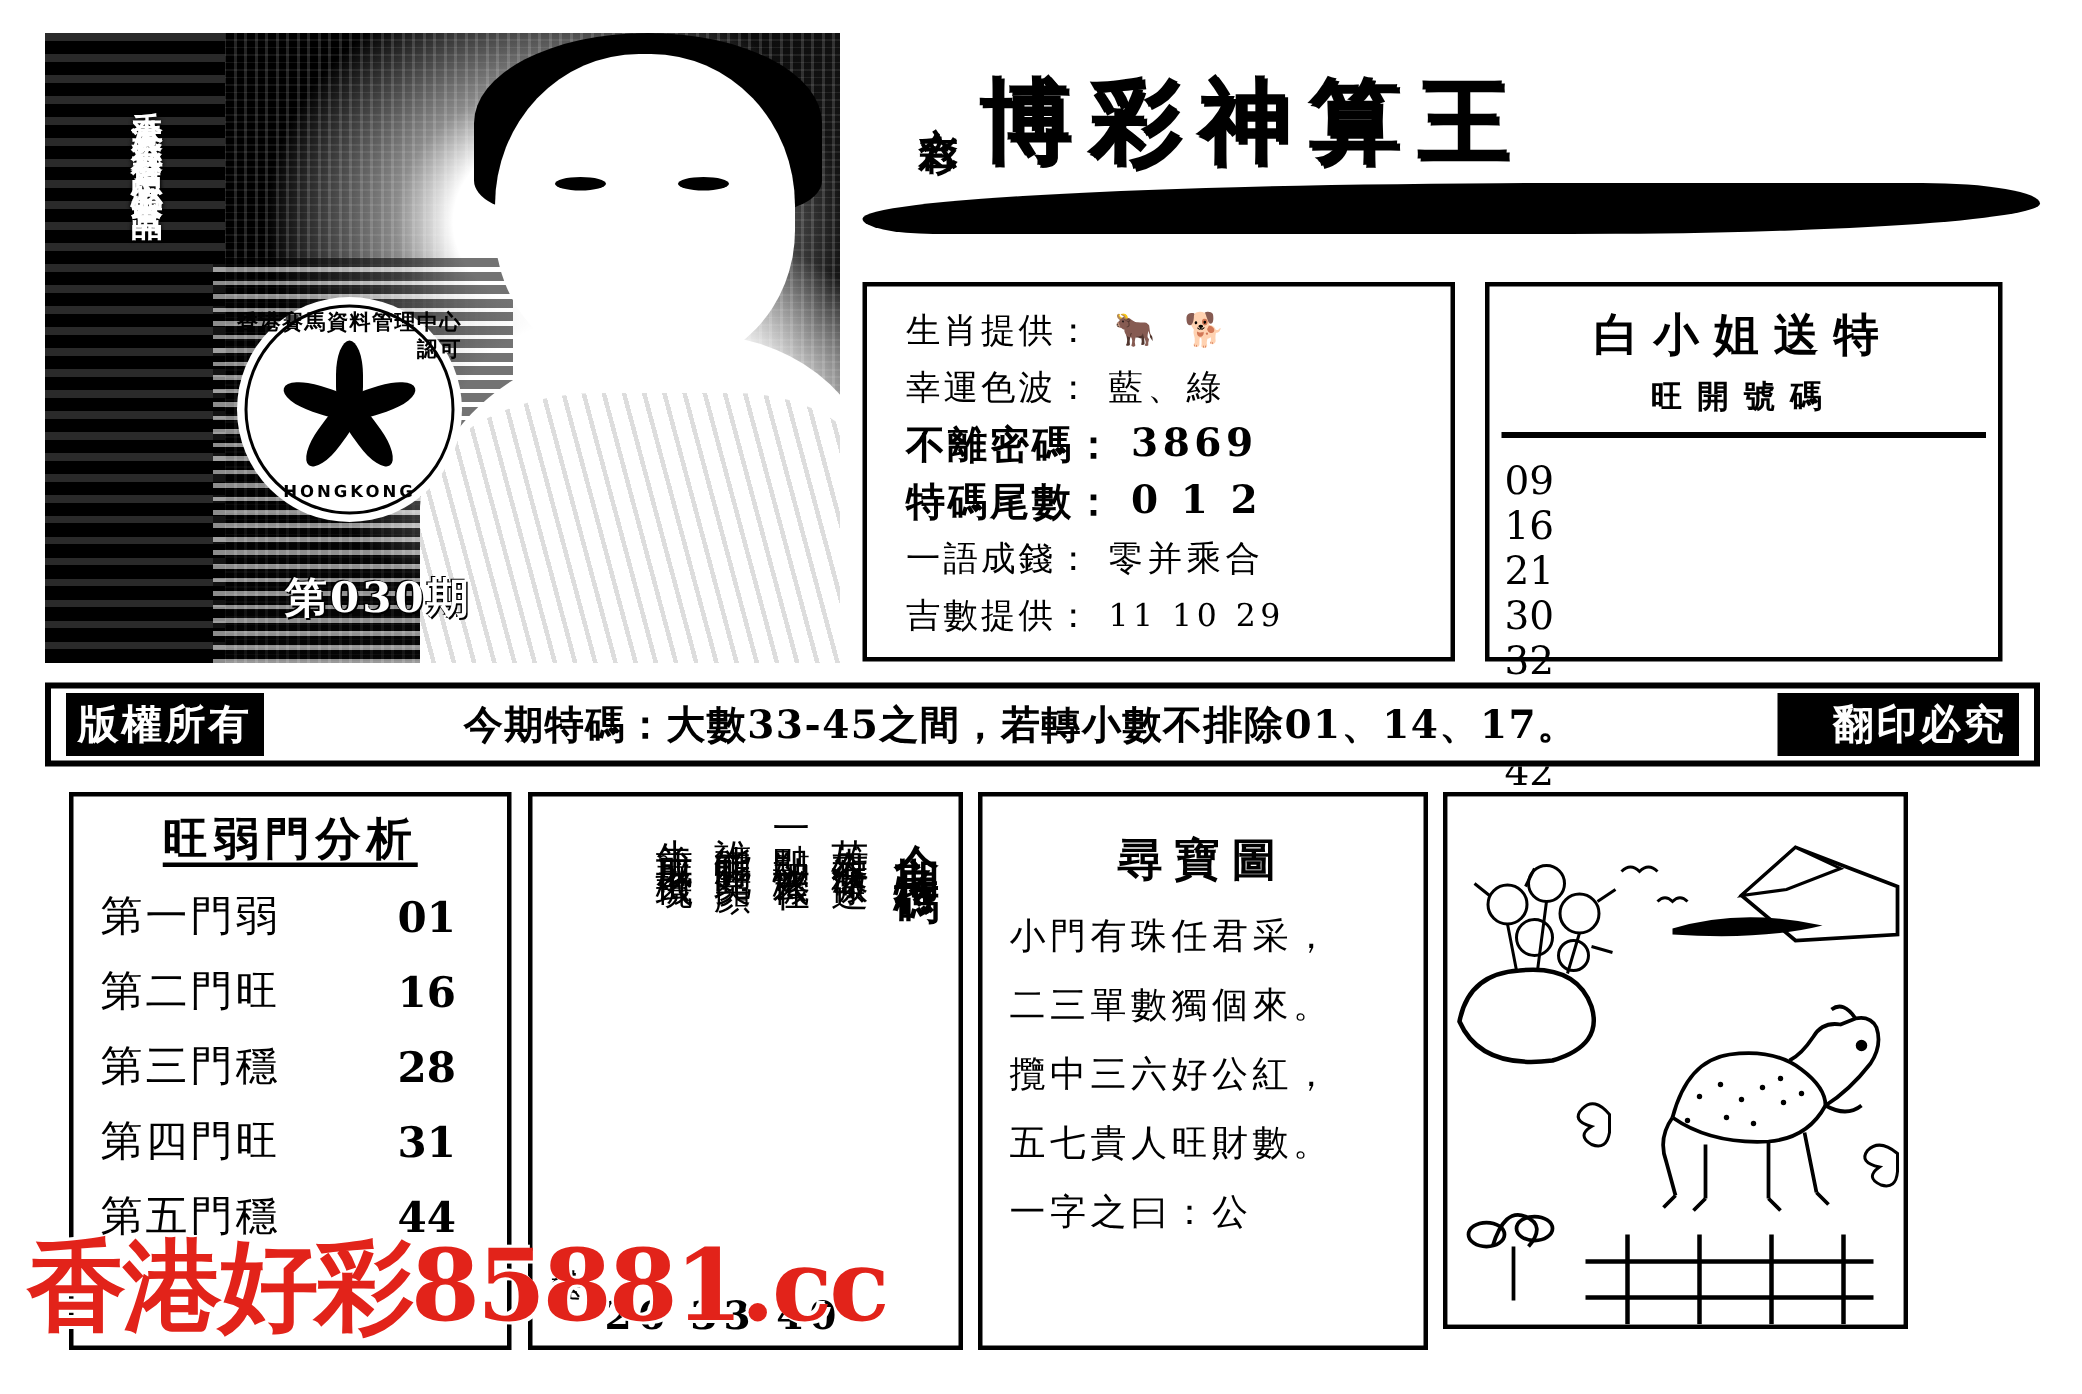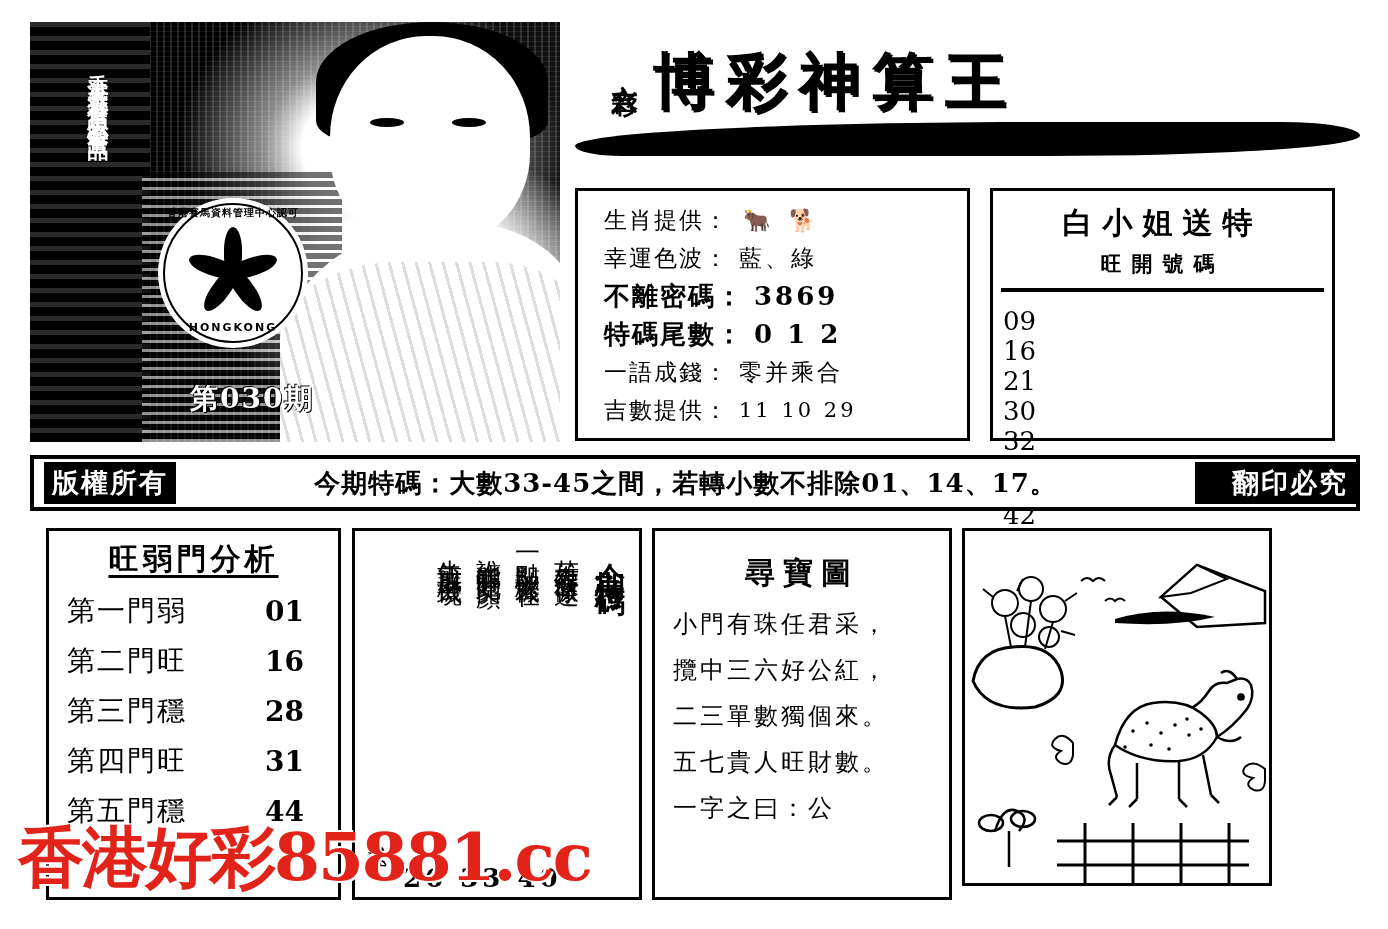--- a/index.html
+++ b/index.html
@@ -40,21 +40,21 @@
      font-family:"DejaVu Serif","Liberation Serif",serif;font-size:21px;
      letter-spacing:5px;font-weight:bold;text-shadow:0 0 3px #000;}
   #issue-no{position:absolute;left:160px;top:358px;color:#fff;font-size:28px;font-weight:bold;
      font-family:"DejaVu Serif","Liberation Serif",serif;letter-spacing:2px;
      text-shadow:1px 1px 0 #000,-1px -1px 0 #000;}
 
   
   #emblem{position:absolute;left:128px;top:176px;width:150px;height:150px;border-radius:50%;
      background:#fff;color:#000;}
   #emblem .ring{position:absolute;inset:5px;border:2px solid #000;border-radius:50%;}
-  #emblem .txt-top{position:absolute;top:8px;left:0;width:100%;text-align:center;font-size:10px;
+  #emblem .txt-top{position:absolute;top:8px;left:0;width:100%;text-align:right;font-size:14px;
      letter-spacing:1px;font-weight:bold;}
   #emblem .txt-bot{position:absolute;bottom:14px;left:0;width:100%;text-align:center;font-size:11px;
      letter-spacing:2px;font-weight:bold;}
   #emblem .petal{position:absolute;left:50%;top:50%;width:18px;height:46px;background:#000;
      border-radius:60% 60% 40% 40%;transform-origin:50% 100%;}
   #emblem .core{position:absolute;left:50%;top:50%;width:14px;height:14px;margin:-7px 0 0 -7px;
      background:#000;border-radius:50%;}
 
   
   #banner{position:absolute;left:575px;top:26px;width:785px;height:150px;}
@@ -86,21 +86,21 @@
   #lady-box .nums{display:flex;justify-content:space-around;font-size:26px;margin-top:14px;
      font-family:"DejaVu Serif","Liberation Serif",serif;padding:0 10px;flex-direction:column;}
 
   
   #strip{left:30px;top:455px;width:1330px;height:56px;border-width:4px;display:flex;
      align-items:center;}
   #strip .inv{background:#000;color:#fff;font-size:27px;font-weight:bold;letter-spacing:2px;
      padding:3px 8px;margin-left:10px;font-family:"DejaVu Serif","Liberation Serif",serif;}
   #strip .mid{flex:1;text-align:center;font-size:26px;font-weight:bold;letter-spacing:1px;
      font-family:"DejaVu Serif","Liberation Serif",serif;white-space:nowrap;}
-  #strip .inv.r{margin-left:0;padding-left:37px;}
+  #strip .inv.r{margin-left:0;margin-right:10px;padding-left:37px;}
 
   
   #analysis{left:46px;top:528px;width:295px;height:372px;}
   #analysis .head{text-align:center;font-size:30px;font-weight:bold;letter-spacing:4px;
      margin-top:8px;font-family:"DejaVu Serif","Liberation Serif",serif;
      text-decoration:underline;text-underline-offset:6px;}
   #analysis .r{display:flex;align-items:center;font-size:28px;margin:12px 0 0 18px;
      font-family:"DejaVu Serif","Liberation Serif",serif;letter-spacing:2px;}
   #analysis .r .n{margin-left:auto;margin-right:34px;font-weight:bold;letter-spacing:0;}
 
@@ -255,22 +255,22 @@
     <div class="col">一點即破玄機在。</div>
     <div class="col">誰能解開此笑顏，</div>
     <div class="col">牛前成群玄機現。</div>
     <div class="provide">提供：</div>
     <div class="provnum">26 33 40</div>
   </div>
 
   <div class="box" id="treasure">
     <div class="head">尋寶圖</div>
     <div class="ln">小門有珠任君采，</div>
+    <div class="ln">二三單數獨個來。</div>
     <div class="ln">攬中三六好公紅，</div>
-    <div class="ln">二三單數獨個來。</div>
     <div class="ln">五七貴人旺財數。</div>
     <div class="ln">一字之曰：公</div>
   </div>
 
   <div class="box" id="picbox">
     <svg width="304" height="352" viewBox="0 0 304 352">
       <rect x="0" y="0" width="304" height="352" fill="#fff"></rect>
 
       <path d="M196 66 L232 34 L300 60 L300 92 L232 96 Z" fill="none" stroke="#000" stroke-width="2.5"></path>
       <path d="M196 66 L232 34 L262 48 L226 62 Z" fill="#fff" stroke="#000" stroke-width="2"></path>

